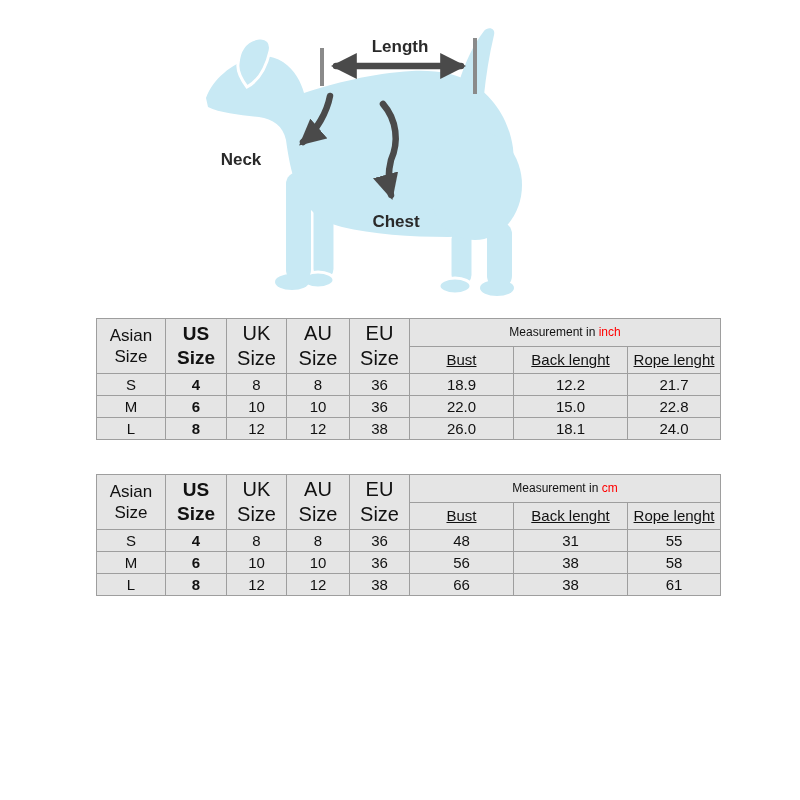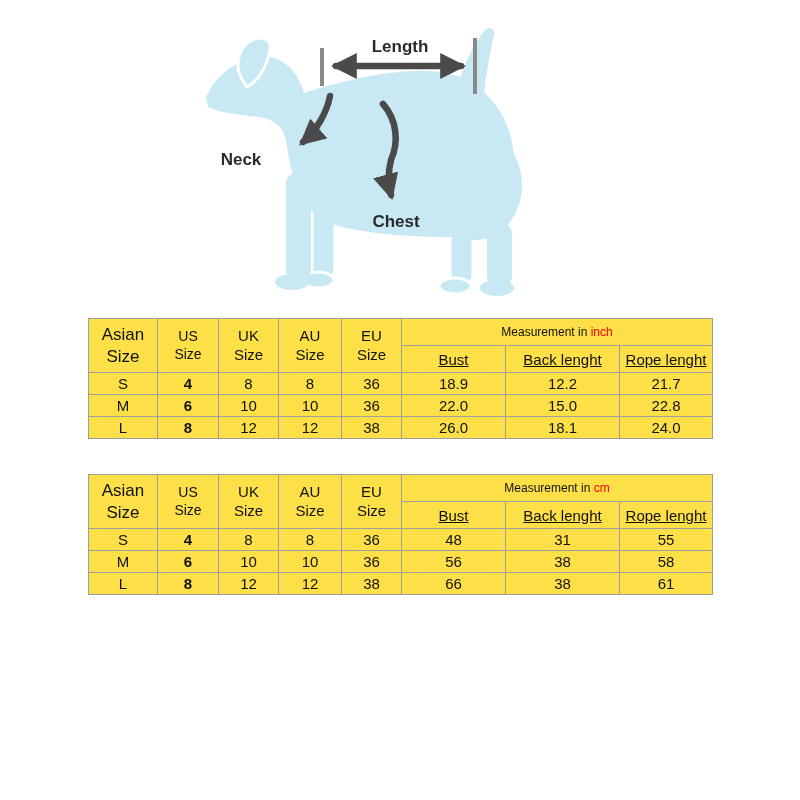--- a/index.html
+++ b/index.html
@@ -24,36 +24,37 @@
     font-size: 17px;
     font-weight: bold;
     fill: #2a2a2a;
   }
 
   
   .size-table {
     position: absolute;
     border-collapse: collapse;
     table-layout: fixed;
-    background: #fde047;
+    background: #e5e5e5;
     width: 624px;
+    margin-left: 8px;
   }
   .size-table.t1 { left: 88px; top: 318px; }
   .size-table.t2 { left: 88px; top: 474px; }
   .size-table th, .size-table td {
     border: 1px solid #9e9e9e;
     text-align: center;
     vertical-align: middle;
     padding: 1px 2px;
     font-weight: normal;
     color: #111111;
   }
-  .hc { font-size: 15px; line-height: 1.25; padding: 2px 8px !important; }
+  .hc { font-size: 20px; line-height: 1.25; padding: 2px 8px !important; }
   .hc.asian { font-size: 17px; }
-  .hc.us { font-weight: normal; font-size: 14px; }
+  .hc.us { font-weight: bold; font-size: 19px; }
   .meas { height: 27px; font-size: 12px; }
   .unit { color: #ff0000; }
   .sub { height: 27px; font-size: 15px; text-decoration: underline; }
   .size-table td { height: 22px; font-size: 15px; }
   .size-table td.us { font-weight: bold; }
 
   
   .note {
     position: absolute;
     left: 79px;

